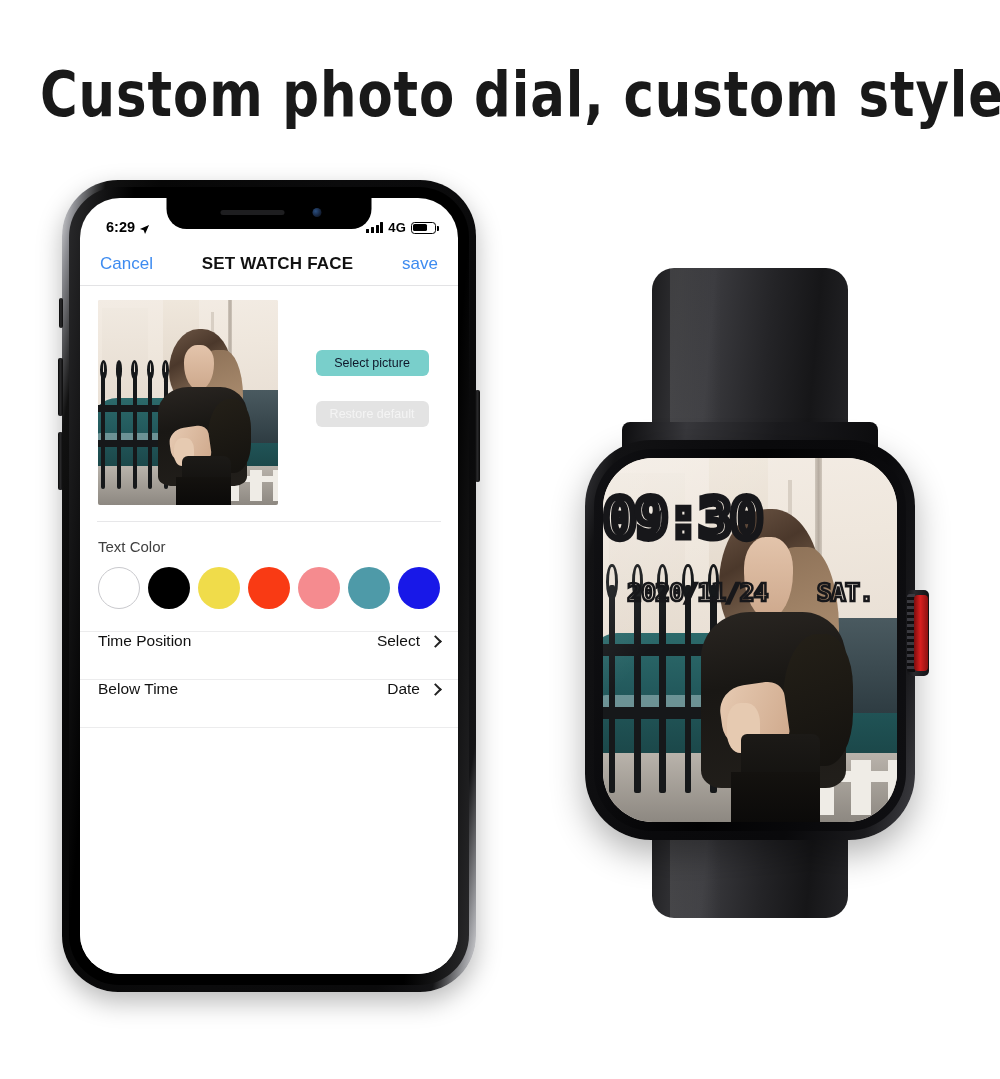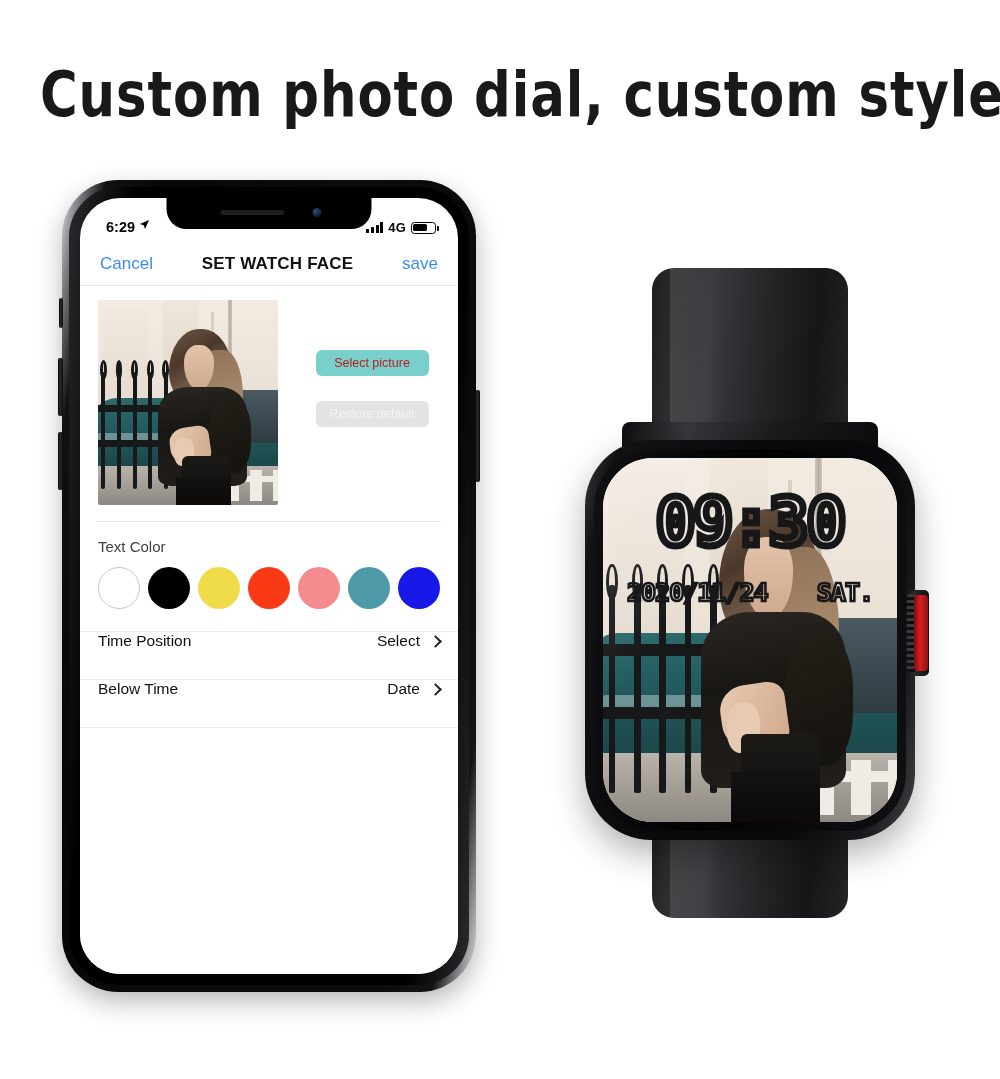--- a/index.html
+++ b/index.html
@@ -66,21 +66,21 @@
   .btn-power  { right: -4px; top: 210px; width: 5px; height: 92px; }
 
   
   .statusbar {
     position: absolute; top: 0; left: 0; right: 0; height: 44px;
     display: flex; align-items: flex-end; justify-content: space-between;
     padding: 0 22px 7px 26px;
     font-size: 14.5px; font-weight: 700; color: #000;
     z-index: 11;
   }
-  .sb-left { display: flex; align-items: flex-start; gap: 4px; margin-top: 20px; }
+  .sb-left { display: flex; align-items: flex-end; gap: 4px; margin-top: 20px; }
   .loc-arrow { width: 11px; height: 11px; display:block; }
   .sb-right { display: flex; align-items: center; gap: 5px; }
   .bars { display: flex; align-items: flex-end; gap: 1.6px; height: 11px; }
   .bars i { display: block; width: 3px; background: #000; border-radius: .5px; }
   .bars i:nth-child(1){ height: 4px; }
   .bars i:nth-child(2){ height: 6px; }
   .bars i:nth-child(3){ height: 8.5px; }
   .bars i:nth-child(4){ height: 11px; }
   .net { font-size: 13px; font-weight: 600; letter-spacing: .2px; }
   .battery { position: relative; width: 25px; height: 12px; border: 1.4px solid #000; border-radius: 3.5px; }
@@ -103,21 +103,21 @@
 
   .picrow { display: flex; padding: 14px 18px 0 18px; }
   .preview {
     width: 180px; height: 205px; border-radius: 2px;
     overflow: hidden; position: relative; background: #e9e3dc;
   }
   .actions { flex: 1; padding-left: 26px; padding-top: 50px; display: flex; flex-direction: column; gap: 25px; align-items: center; }
   .btn-pill {
     width: 113px; height: 26px; border-radius: 6px;
     display: flex; align-items: center; justify-content: center;
-    font-size: 12.5px; color: #b91c1c; border: none; cursor: pointer;
+    font-size: 12.5px; color: #0f172a; border: none; cursor: pointer;
     font-family: "Liberation Sans", sans-serif;
   }
   .btn-select { background: #79cfcb; }
   .btn-restore { background: #e3e3e3; color: #f4f4f4; }
 
   .divider { height: 1px; background: #e7e7e9; margin: 16px 17px 0 17px; }
 
   .section-label { font-size: 15px; color: #404040; padding: 16px 18px 0 18px; }
 
   .swatches { display: flex; gap: 0; padding: 12px 18px 0 18px; justify-content: space-between; }
@@ -244,23 +244,23 @@
     background: linear-gradient(90deg,#7c0d0d,#d81f1f 45%,#8c1111);
   }
   .crown .grooves {
     position:absolute; left:0; top:4px; width:8px; bottom:4px;
     background: repeating-linear-gradient(180deg,#3a3a40 0 3px,#0e0e10 3px 6px);
     border-radius: 3px 0 0 3px;
   }
 
   
   .wf-time {
-    position: absolute; left: 0; right: 0; top: 32px; text-align: center;
+    position: absolute; left: 0; right: 0; top: 32px; 
     font-family: "DejaVu Sans Mono", monospace;
-    font-size: 66px; font-weight: 700; letter-spacing: -2px; line-height: 1;
+    font-size: 56px; font-weight: 700; letter-spacing: -2px; line-height: 1;
     color: transparent;
     -webkit-text-stroke: 7px #17171a;
     paint-order: stroke fill;
     z-index: 5;
   }
   .wf-sub {
     position: absolute; left: 24px; right: 24px; top: 120px;
     display: flex; justify-content: space-between; align-items: baseline;
     font-family: "DejaVu Sans Mono", monospace;
     font-size: 25px; font-weight: 700; letter-spacing: -1px;

